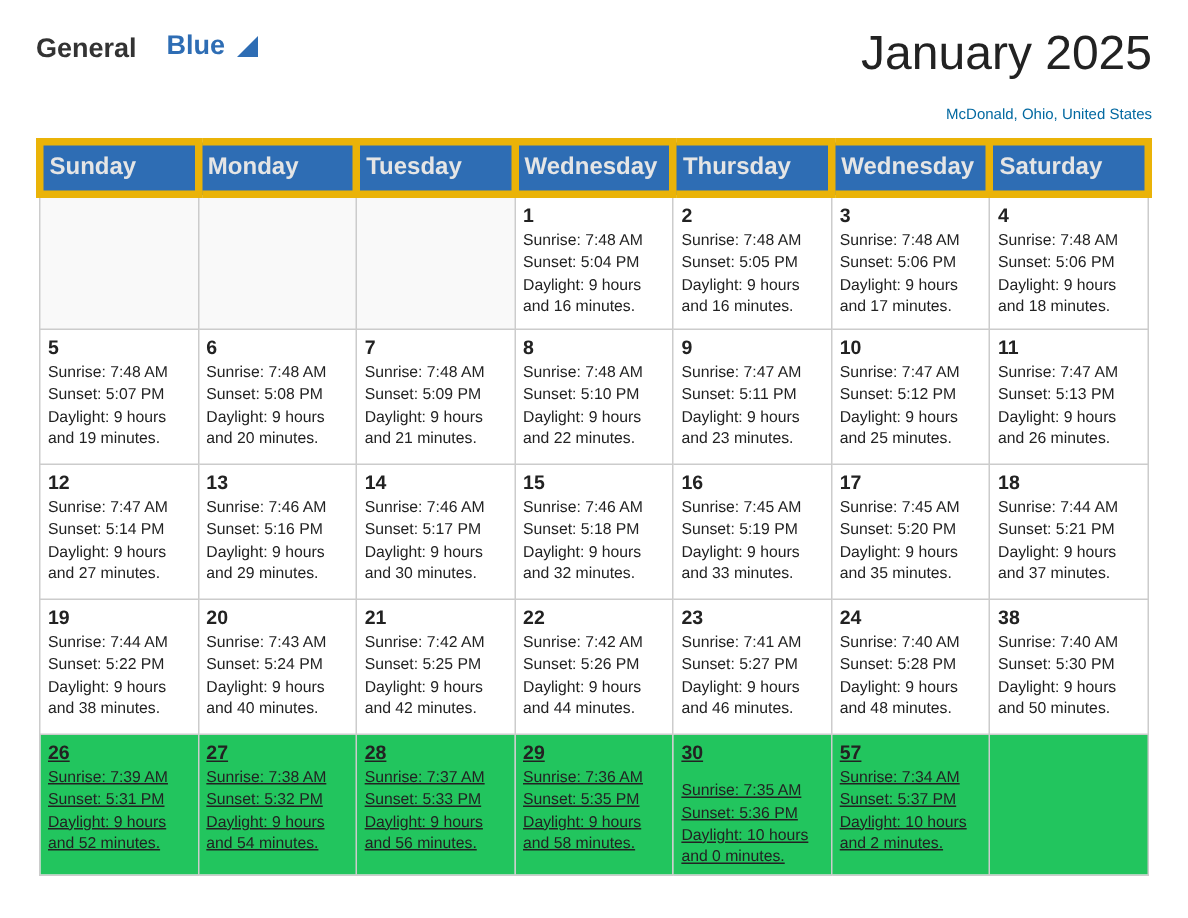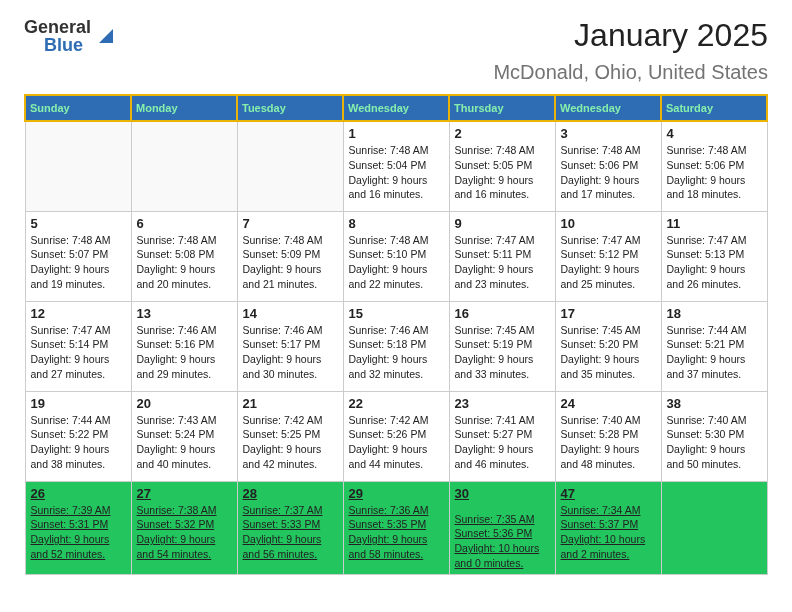--- a/index.html
+++ b/index.html
@@ -28,39 +28,39 @@
     .title-block {
       text-align: right;
     }
     .month-title {
       font-size: 32px;
       font-weight: normal;
       color: #222;
       line-height: 1.1;
     }
     .location {
-      font-size: 20px;
-      color: #737373;
-      margin-top: 8px;
+      font-size: 10px;
+      color: #0369a1;
+      margin-top: 18px;
     }
     .cal-wrapper {
       padding: 0 24px 16px 24px;
     }
     table {
       width: 100%;
       border-collapse: collapse;
     }
     thead th {
       background: #2e6db4;
-      color: #86efac;
-      font-size: 11px;
+      color: #e5e5e5;
+      font-size: 16px;
       font-weight: bold;
       padding: 6px 4px;
       text-align: left;
-      border: 2px solid #eab308;
+      border: 5px solid #eab308;
     }
     tbody td {
       border: 1px solid #ccc;
       vertical-align: top;
       padding: 4px 5px;
       font-size: 11px;
       color: #222;
       width: 14.28%;
       min-height: 80px;
       height: 90px;
@@ -84,21 +84,21 @@
       text-decoration: underline;
     }
   </style>
 </head>
 <body>
 
 <div class="page">
   <div class="header">
     <div class="logo">
       <div style="display:flex;align-items:center;">
-        <div style="display:flex;flex-direction:column;align-items:flex-start;">
+        <div style="display:flex;flex-direction:row;align-items:flex-start;">
           <span style="font-size:18px;font-weight:bold;color:#333;line-height:1.1;">General</span>
           <span style="font-size:18px;font-weight:bold;color:#2e6db4;line-height:1.1;margin-top:-2px;margin-left:20px;">Blue</span>
         </div>
         <div style="margin-left:4px;margin-top:2px;">
           <svg width="22" height="22" viewBox="0 0 22 22">
             <polygon points="4,18 18,18 18,4" fill="#2e6db4"></polygon>
           </svg>
         </div>
       </div>
     </div>
@@ -340,21 +340,21 @@
 and 58 minutes.</div>
             </td>
             <td>
               <div class="day-num">30</div>
               <div class="cell-info" style="white-space: pre-line; margin-top: 11px;">Sunrise: 7:35 AM
 Sunset: 5:36 PM
 Daylight: 10 hours
 and 0 minutes.</div>
             </td>
             <td>
-              <div class="day-num">47</div>
+              <div class="day-num">57</div>
               <div class="cell-info" style="white-space: pre-line;">Sunrise: 7:34 AM
 Sunset: 5:37 PM
 Daylight: 10 hours
 and 2 minutes.</div>
             </td>
             <td class="empty-cell"></td>
           </tr>
         </tbody>
     </table>
   </div>

